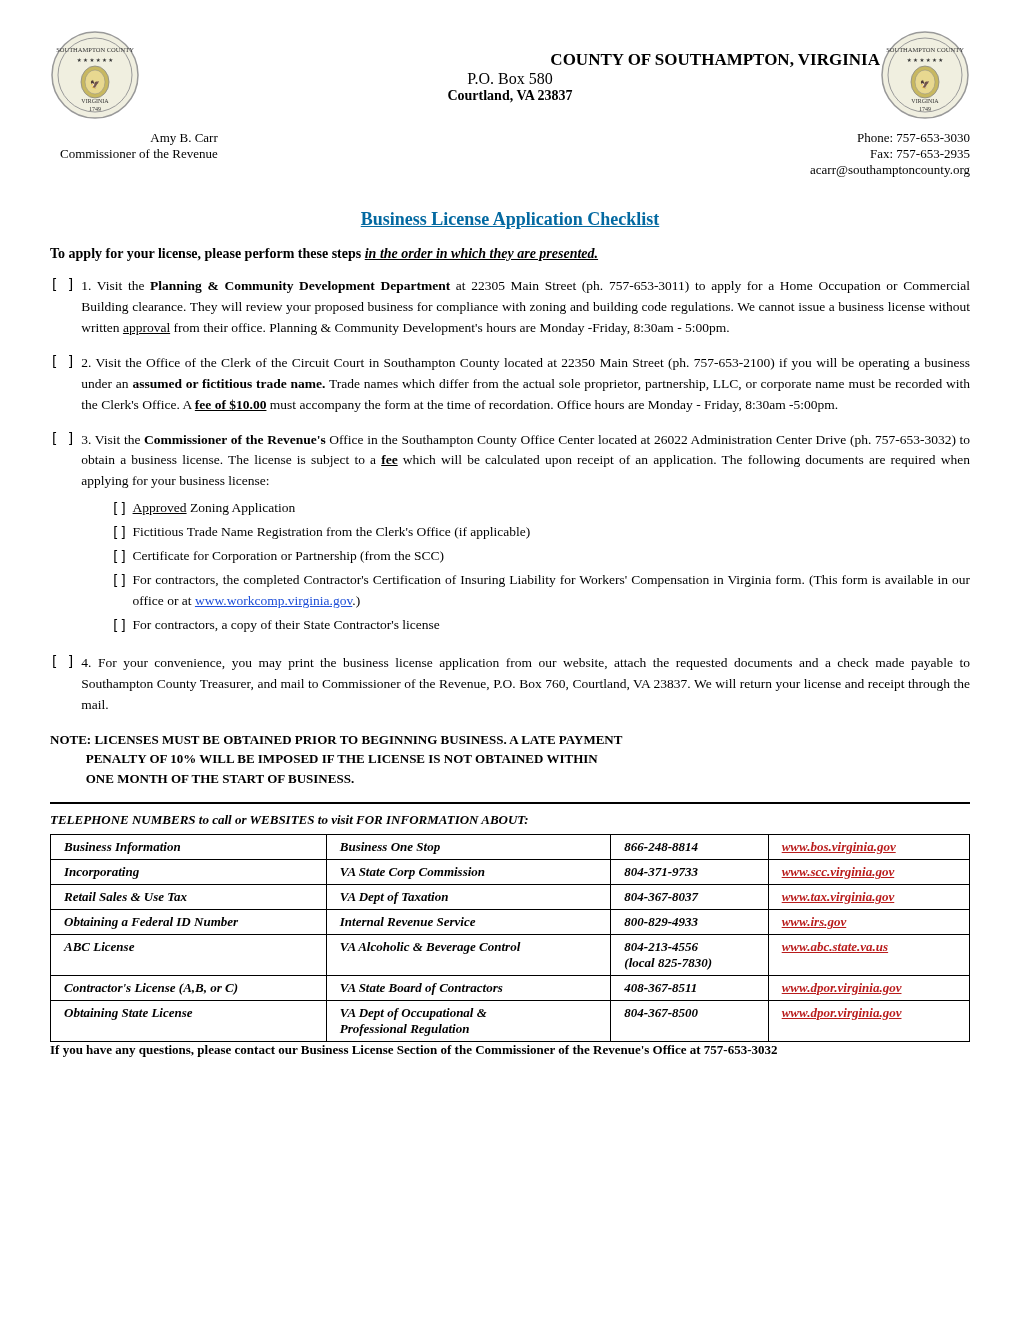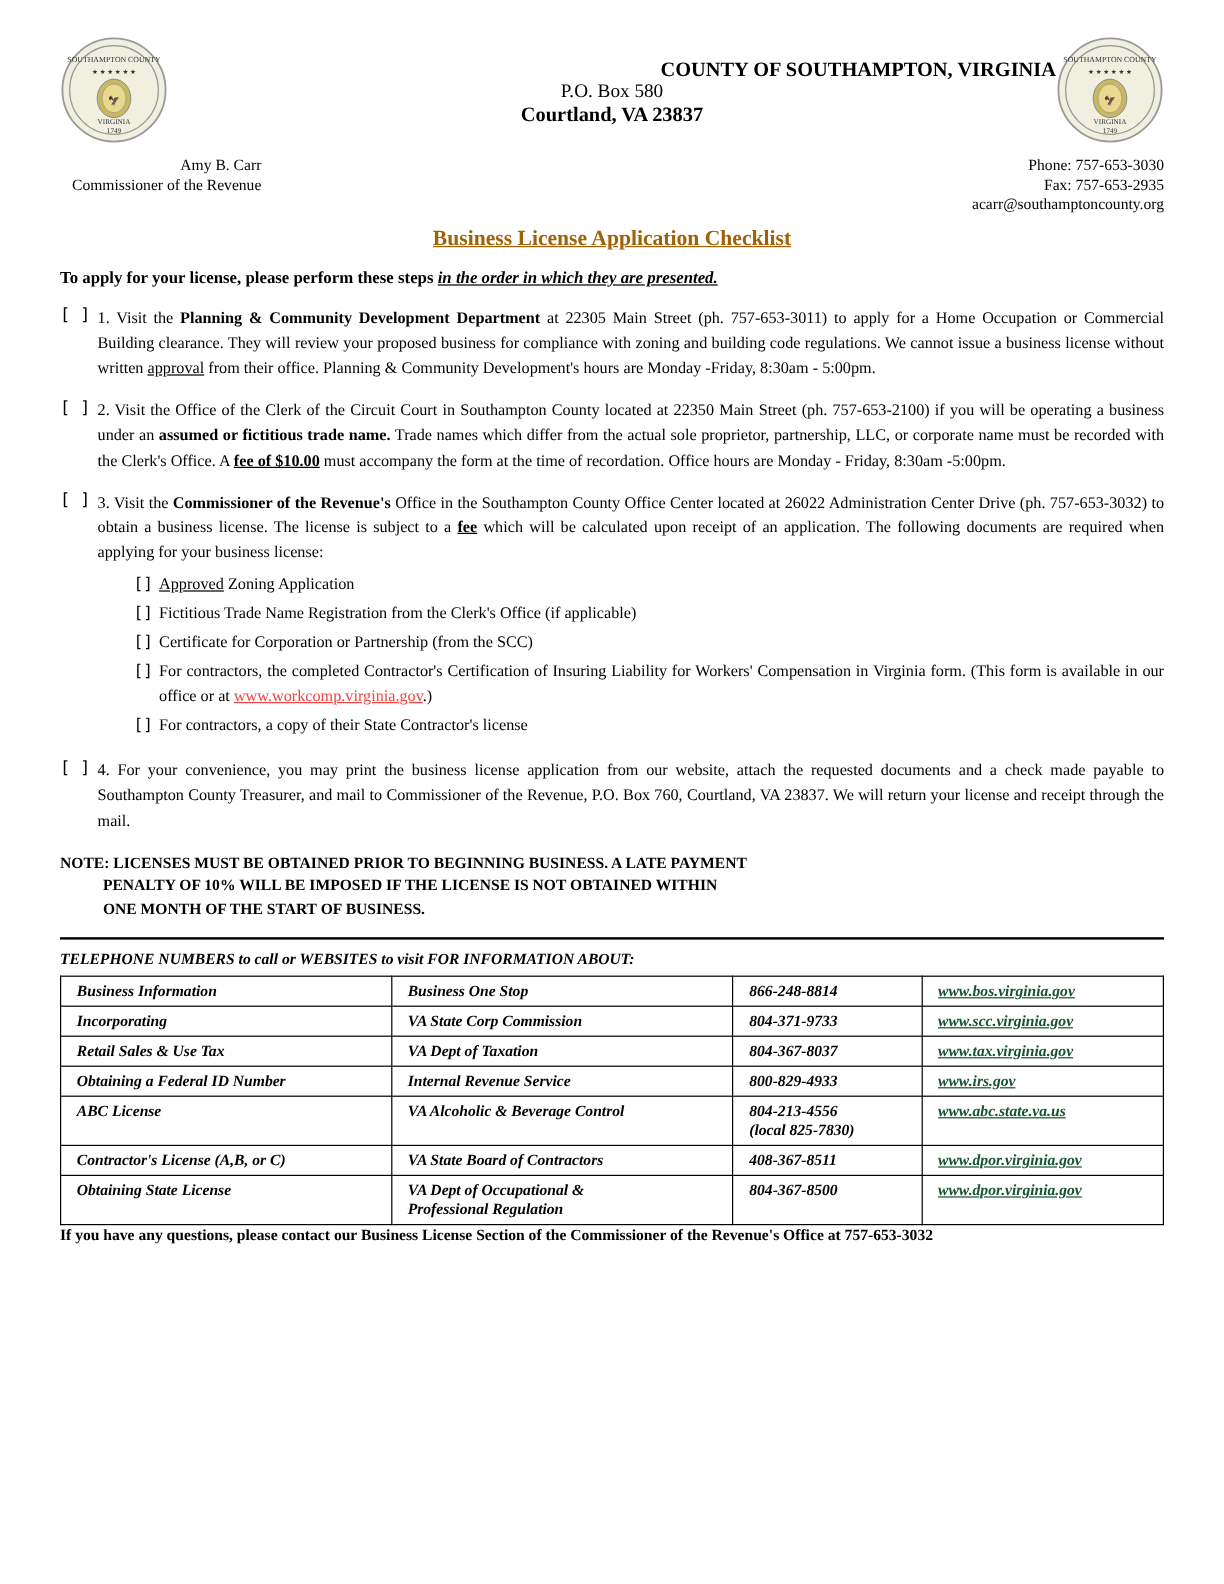--- a/index.html
+++ b/index.html
@@ -24,43 +24,43 @@
     }
     .header-center .org-name {
       font-weight: bold;
       font-size: 17px;
       text-align: right;
     }
     .header-center .po-box {
       font-size: 16px;
     }
     .header-center .city {
-      font-size: 17px;
+      font-size: 14px;
       font-weight: bold;
       font-family: Liberation Serif, serif;
     }
     .seal {
       width: 90px;
       height: 90px;
     }
     .contact-row {
       display: flex;
       justify-content: space-between;
       margin-bottom: 10px;
       font-size: 13px;
     }
     .contact-left { text-align: right; margin-left: 10px; }
     .contact-right { text-align: right; }
     .page-title {
       text-align: center;
       font-size: 18px;
       font-weight: bold;
-      color: #a16207;
+      color: #0369a1;
       text-decoration: underline;
-      margin: 10px 0 16px 0;
+      margin: 31px 0 16px 0;
     }
     .intro-bold {
       font-weight: bold;
       font-size: 14px;
       margin-bottom: 14px;
     }
     .intro-bold em {
       text-decoration: underline;
       font-style: italic;
     }
@@ -89,21 +89,21 @@
     }
     .sub-item {
       display: flex;
       align-items: flex-start;
       margin-bottom: 3px;
     }
     .sub-checkbox {
       margin-right: 5px;
       font-family: monospace;
     }
-    .link { color: #ef4444; text-decoration: underline; }
+    .link { color: #1d4ed8; text-decoration: underline; }
     .note-section {
       margin-top: 12px;
       margin-bottom: 12px;
     }
     .note-section p {
       font-size: 13px;
       font-weight: bold;
       line-height: 1.5;
     }
     hr.divider {
@@ -122,21 +122,21 @@
       border-collapse: collapse;
       font-size: 13px;
     }
     table.info-table td {
       border: 1px solid #000;
       padding: 4px 13px;
       font-style: italic;
       font-weight: bold;
       vertical-align: top;
     }
-    table.info-table td a { color: #14532d; text-decoration: underline; }
+    table.info-table td a { color: #b91c1c; text-decoration: underline; }
     .footer-note {
       font-size: 13px;
       font-weight: bold;
     }
   </style>
 </head>
 <body>
 
 <div class="header">
 

